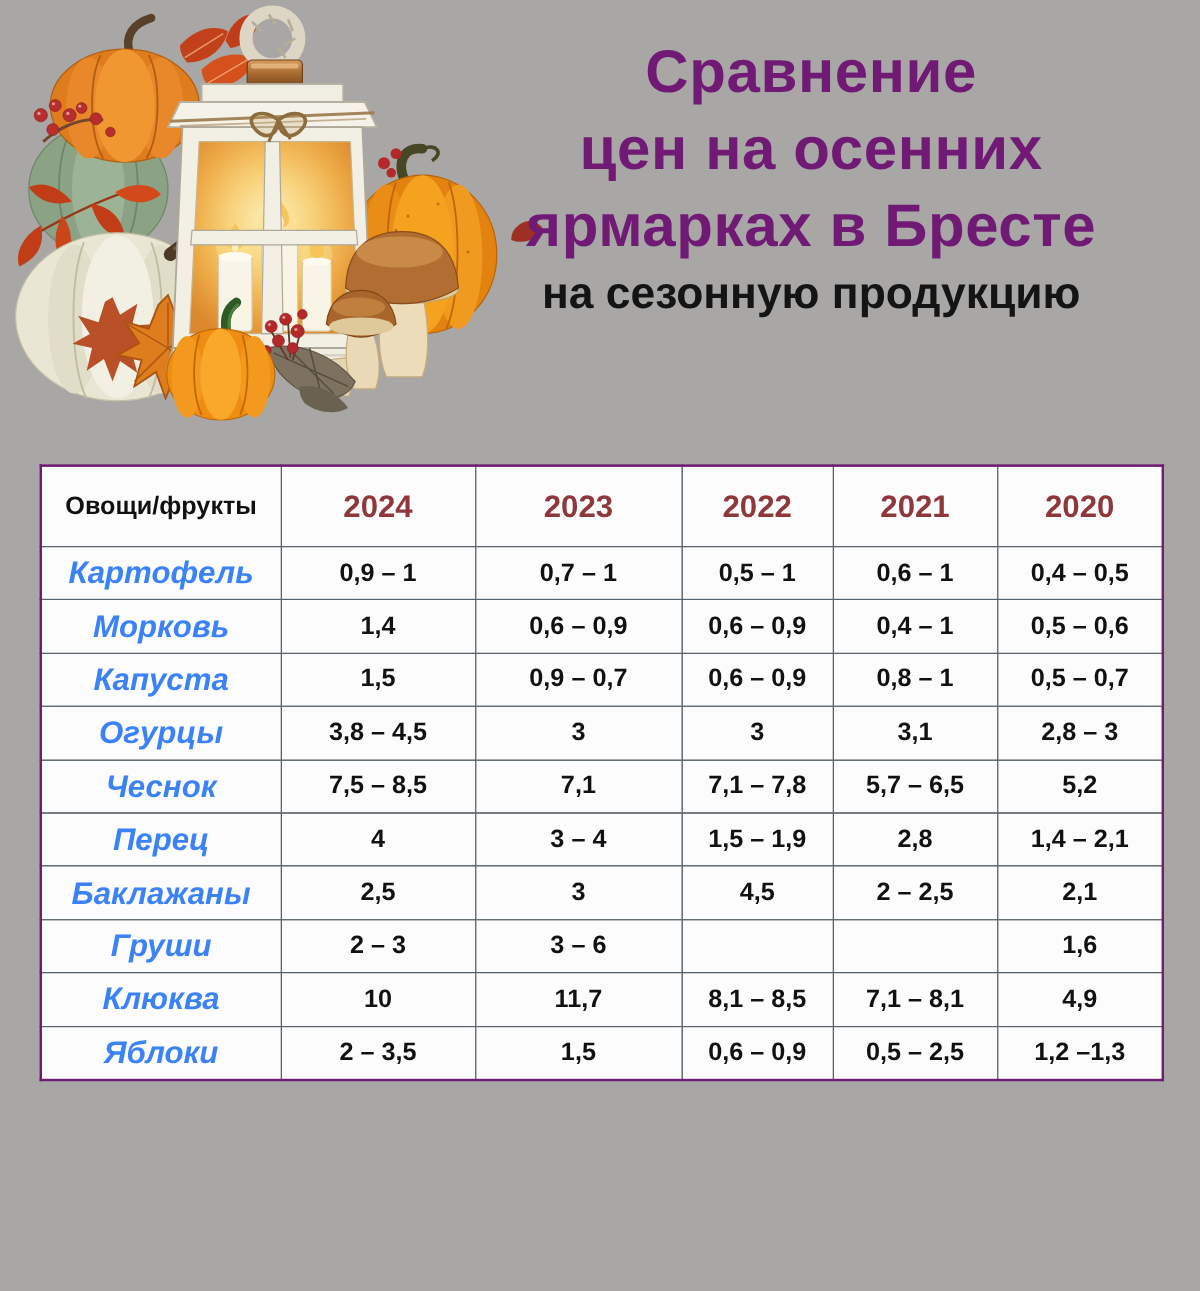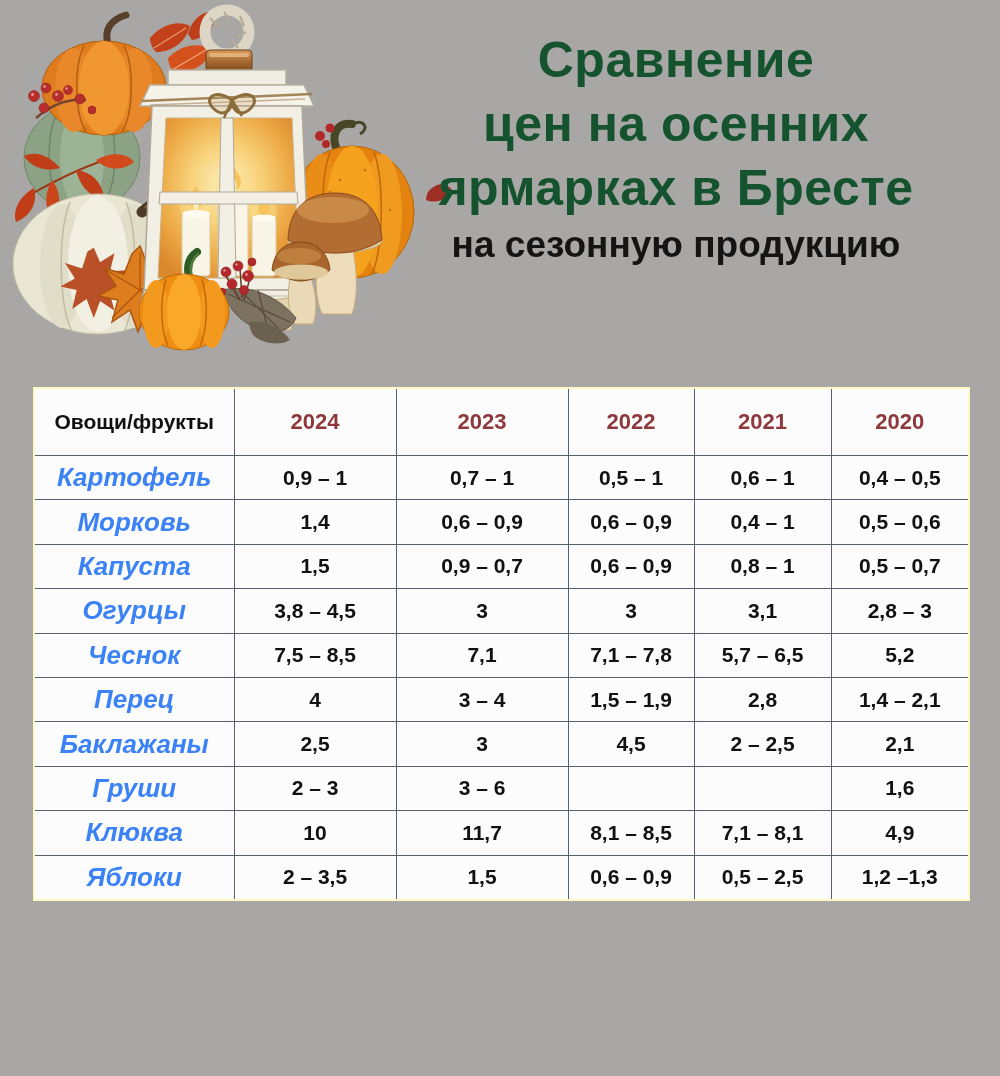--- a/index.html
+++ b/index.html
@@ -5,38 +5,38 @@
   html,body{margin:0;padding:0;}
   body{
     width:1000px;height:1076px;
     background:#a8a7a5;
     font-family:"Liberation Sans", sans-serif;
     -webkit-font-smoothing:antialiased;
   }
   .canvas{position:relative;width:1000px;height:1076px;background:#a8a7a5;overflow:hidden;}
   .illus{position:absolute;left:0;top:0;width:460px;height:372px;pointer-events:none;}
   .title-block{position:absolute;left:418px;top:28px;width:516px;text-align:center;}
-  .title-line{font-size:50px;font-weight:700;color:#14532d;line-height:64px;letter-spacing:.5px;}
+  .title-line{font-size:50px;font-weight:700;color:#701a75;line-height:64px;letter-spacing:.5px;}
   .subtitle-line{font-size:37px;font-weight:700;color:#141414;line-height:46px;margin-top:2px;}
   table.price{
     position:absolute;left:33px;top:387px;width:935px;
     border-collapse:collapse;table-layout:fixed;
-    border:2px solid #fef9c3;
+    border:2px solid #701a75;
   }
   table.price th, table.price td{
     border:1.5px solid #55626d;
     background:#fcfcfc;
     text-align:center;vertical-align:middle;
     font-weight:700;padding:0;
     overflow:hidden;white-space:nowrap;
   }
   table.price thead th{height:66px;}
   table.price tbody td{height:43.4px;}
   th.col-product{font-size:21px;color:#101010;}
-  th.col-year{font-size:22px;color:#8e383c;}
+  th.col-year{font-size:26px;color:#8e383c;}
   td.cell-product{font-size:26px;color:#3b82f6;font-style:italic;}
   td.cell-value{font-size:21px;color:#111;}
   td.low{vertical-align:bottom;padding-bottom:5px;}
 </style>
 </head>
 <body>
 
 <div class="canvas">
 
   <svg class="illus" viewBox="0 0 460 372" aria-hidden="true">

